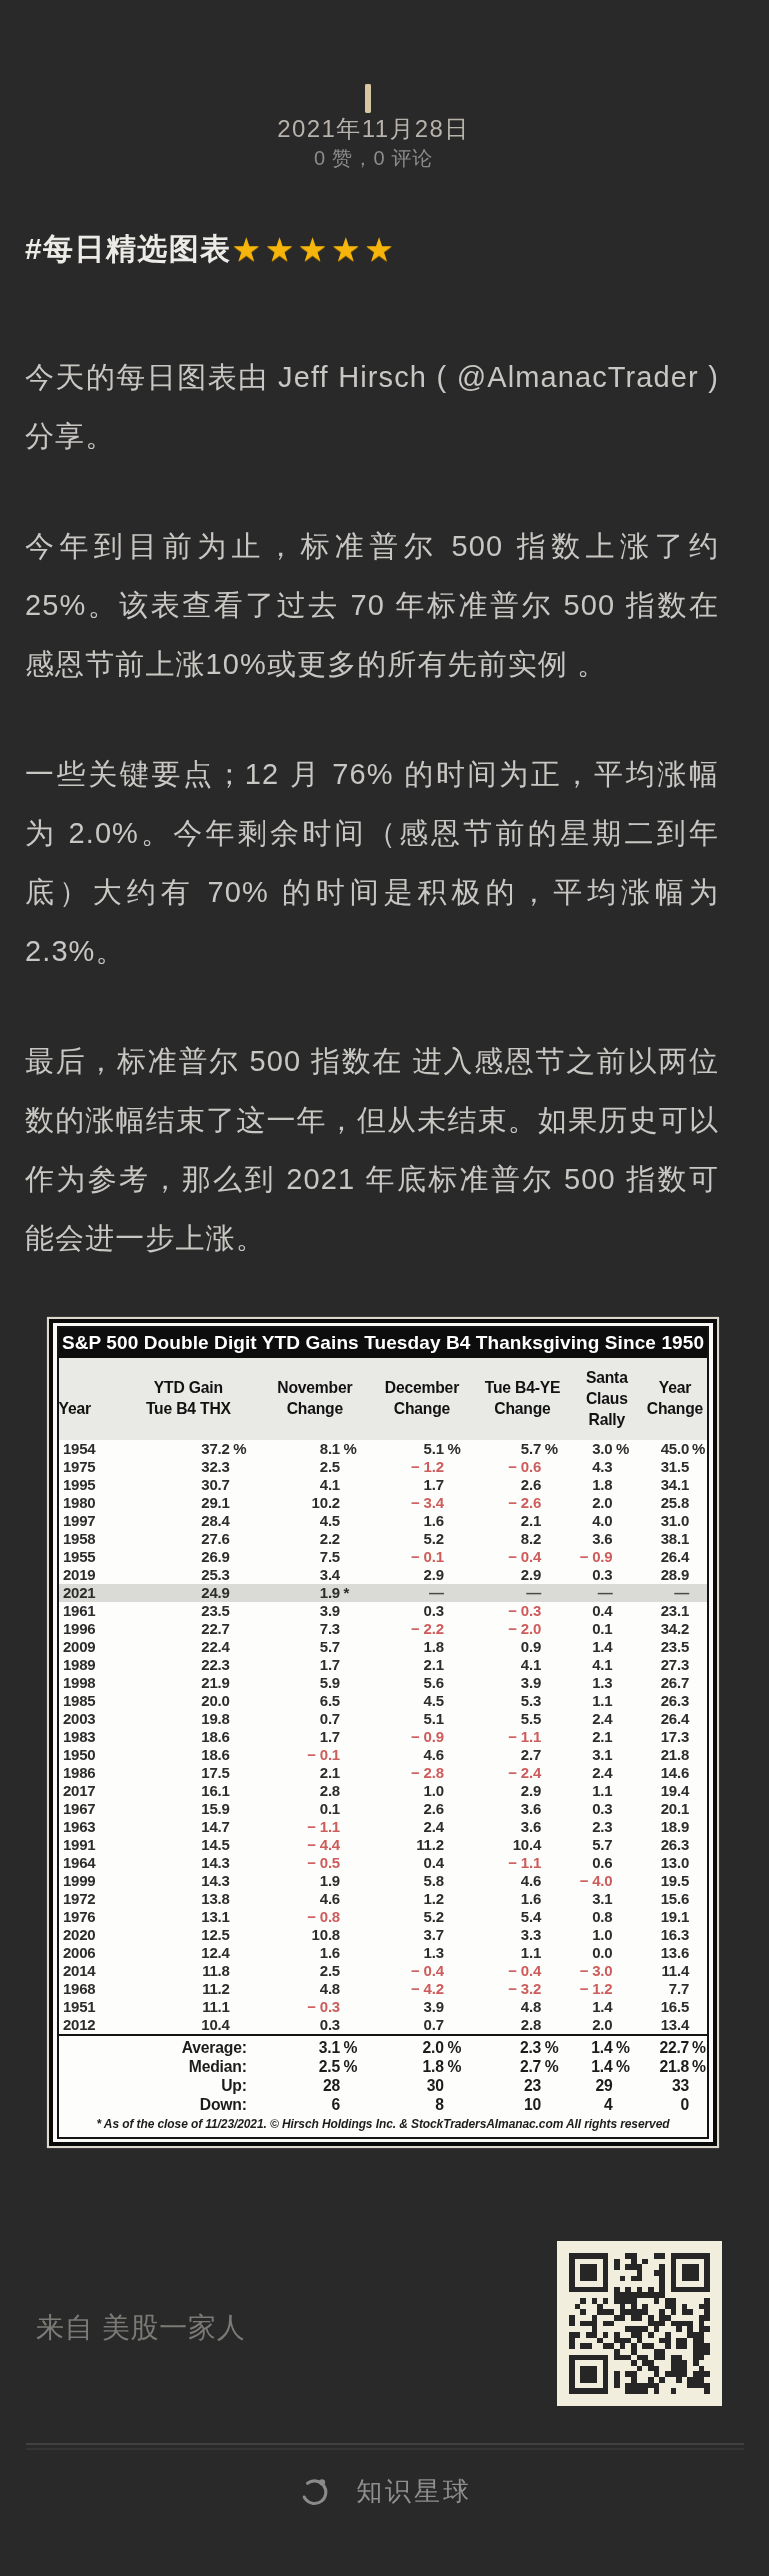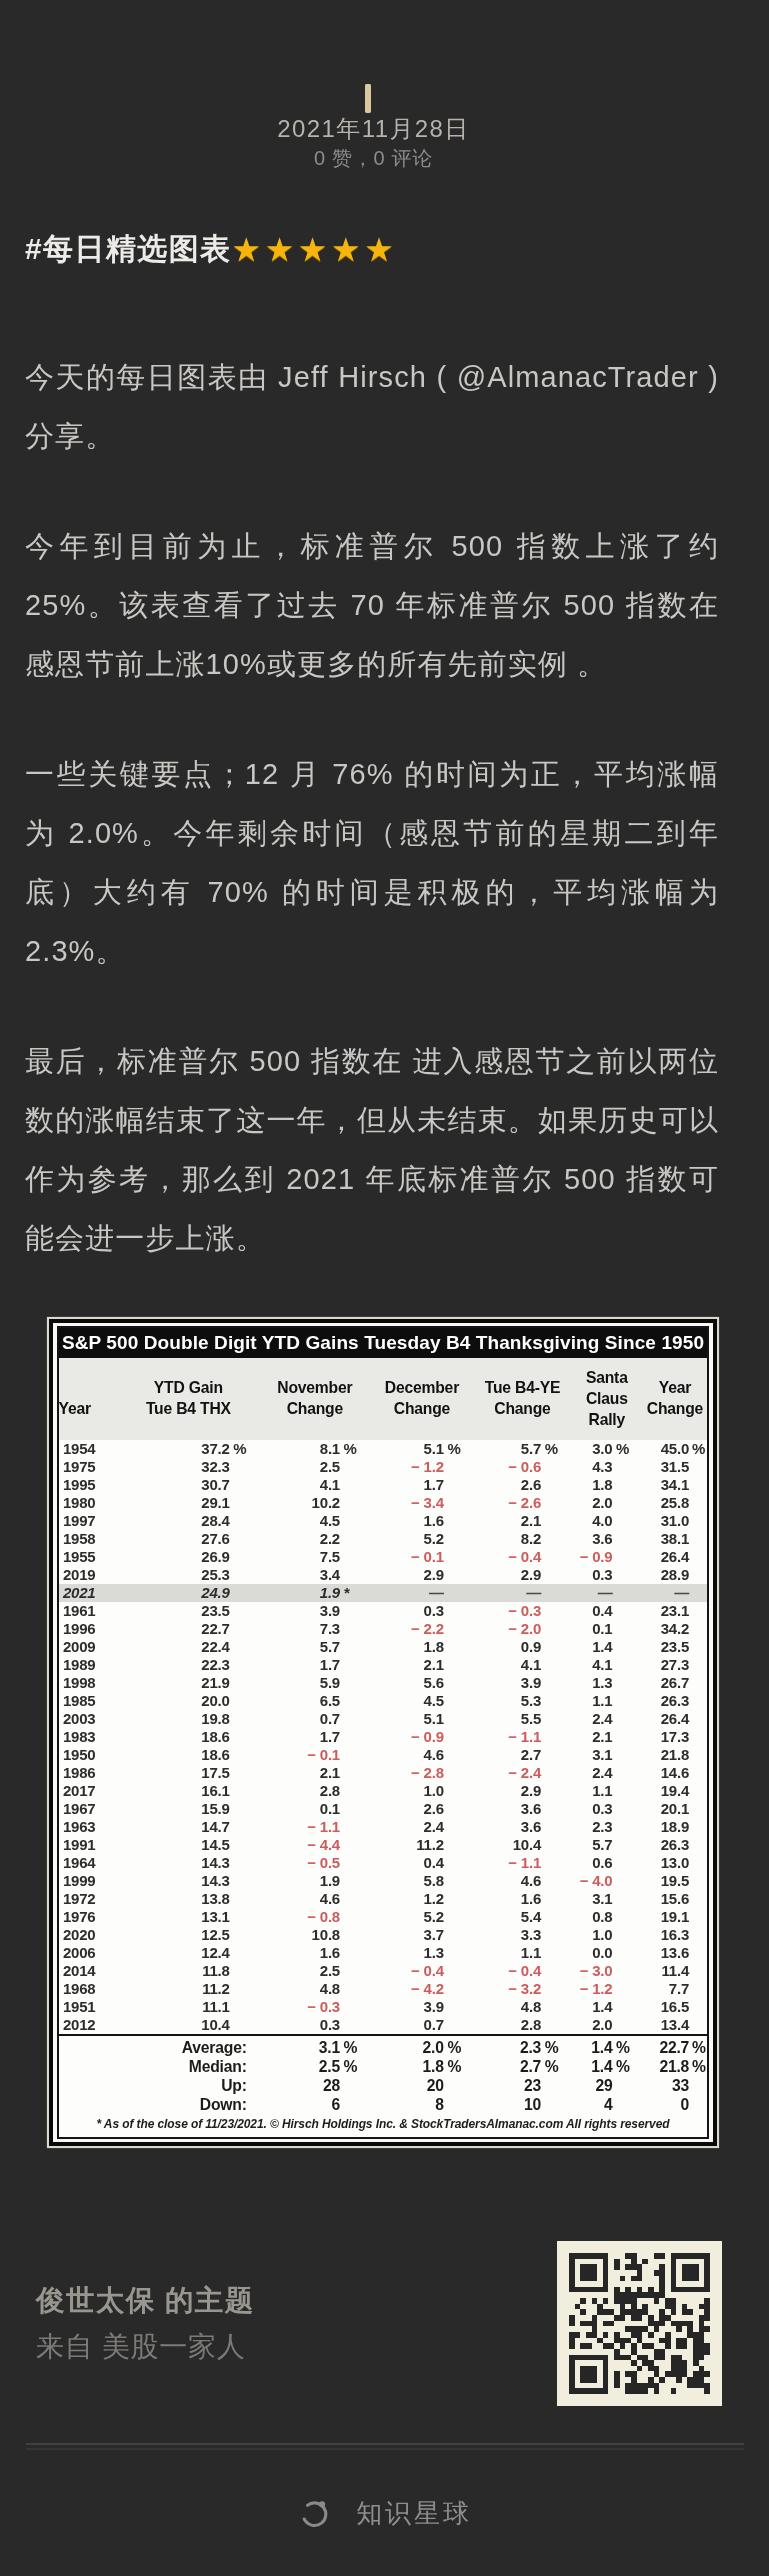--- a/index.html
+++ b/index.html
@@ -47,41 +47,41 @@
   table.almanac thead th div{min-height:20.7px;}
   th.h-year{text-align:left;padding-left:2.9px;}
   table.almanac td{
     font-size:15px;font-weight:700;color:#2d2d2d;height:18px;line-height:18px;
     white-space:nowrap;text-align:right;padding:0 13px 0 0;letter-spacing:-0.2px;
   }
   table.almanac td .sfx{display:inline-block;width:17px;text-align:left;padding-left:3.6px;box-sizing:border-box;}
   table.almanac td.year{text-align:left;padding:0 0 0 4.3px;}
   table.almanac td.last{padding-right:4px;}
   table.almanac td.last .sfx{width:14.3px;padding-left:2.9px;}
-  table.almanac tr.hl td{background:#dadad6;font-style:italic;margin-left:44px;}
+  table.almanac tr.hl td{background:#dadad6;margin-left:44px;}
   table.almanac td .neg{color:#cd5c5c;}
   table.almanac td .dash{color:#4a4a4a;}
   table.almanac tr.sum td{height:19px;line-height:19px;font-size:15.7px;color:#1c1c1c;}
   table.almanac tr.sum-first td{border-top:2.1px solid #131313;padding-top:2.1px;}
   td.sum-label{text-align:right;padding-right:1.4px;margin-top:19px;}
   .tbl-footnote{
     font-size:12px;font-style:italic;font-weight:600;text-align:center;
     padding:2.9px 0 5.7px;color:#1d1d1d;letter-spacing:-0.1px;
   }
 
   
   .post-footer{display:flex;align-items:center;justify-content:space-between;margin:95px 48px 0 36px;}
   .footer-title{font-size:28.5px;font-weight:700;color:#98968f;letter-spacing:1.4px;}
   .footer-source{font-size:28px;color:#7b7a76;margin-top:8px;letter-spacing:0.7px;}
   .qr-box{width:165px;height:165px;background:#f2eedd;flex:none;display:flex;align-items:center;justify-content:center;}
   .qr-box svg{width:141px;height:141px;display:block;}
 
   .bottom-divider{margin:37px 26px 0;height:2.9px;border-top:2.1px solid #404040;border-bottom:2.1px solid #343434;}
 
-  .brand-footer{margin-top:46px;display:flex;align-items:center;justify-content:center;gap:25px;}
+  .brand-footer{margin-top:24px;display:flex;align-items:center;justify-content:center;gap:25px;}
   .brand-icon svg{width:33px;height:33px;display:block;}
   .brand-name{font-size:26px;color:#8e8e8e;letter-spacing:2.9px;}
 </style>
 </head>
 <body>
 
 <div class="page">
 
   <header>
     <div class="date-row">
@@ -456,21 +456,21 @@
                 <td colspan="2" class="sum-label">Median:</td>
                 <td><span>2.5</span><span class="sfx">%</span></td>
                 <td><span>1.8</span><span class="sfx">%</span></td>
                 <td><span>2.7</span><span class="sfx">%</span></td>
                 <td><span>1.4</span><span class="sfx">%</span></td>
                 <td class="last"><span>21.8</span><span class="sfx">%</span></td>
               </tr>
               <tr class="sum">
                 <td colspan="2" class="sum-label">Up:</td>
                 <td><span>28</span><span class="sfx"></span></td>
-                <td><span>20</span><span class="sfx"></span></td>
+                <td><span>30</span><span class="sfx"></span></td>
                 <td><span>23</span><span class="sfx"></span></td>
                 <td><span>29</span><span class="sfx"></span></td>
                 <td class="last"><span>33</span><span class="sfx"></span></td>
               </tr>
               <tr class="sum">
                 <td colspan="2" class="sum-label">Down:</td>
                 <td><span>6</span><span class="sfx"></span></td>
                 <td><span>8</span><span class="sfx"></span></td>
                 <td><span>10</span><span class="sfx"></span></td>
                 <td><span>4</span><span class="sfx"></span></td>
@@ -478,21 +478,20 @@
               </tr>
             </tbody>
         </table>
         <div class="tbl-footnote">* As of the close of 11/23/2021. © Hirsch Holdings Inc. &amp; StockTradersAlmanac.com All rights reserved</div>
       </div>
     </figure>
   </main>
 
   <footer class="post-footer">
     <div>
-      <div class="footer-title">俊世太保 的主题</div>
       <div class="footer-source">来自 美股一家人</div>
     </div>
     <div class="qr-box">
       <svg id="qr-svg" viewBox="0 0 25 25" shape-rendering="crispEdges">
           <rect x="0" y="0" width="25" height="25" fill="#f2eedd"></rect>
           <rect x="0" y="0" width="7" height="7" fill="#262626"></rect>
           <rect x="1" y="1" width="5" height="5" fill="#f2eedd"></rect>
           <rect x="2" y="2" width="3" height="3" fill="#262626"></rect>
           <rect x="18" y="0" width="7" height="7" fill="#262626"></rect>
           <rect x="19" y="1" width="5" height="5" fill="#f2eedd"></rect>

